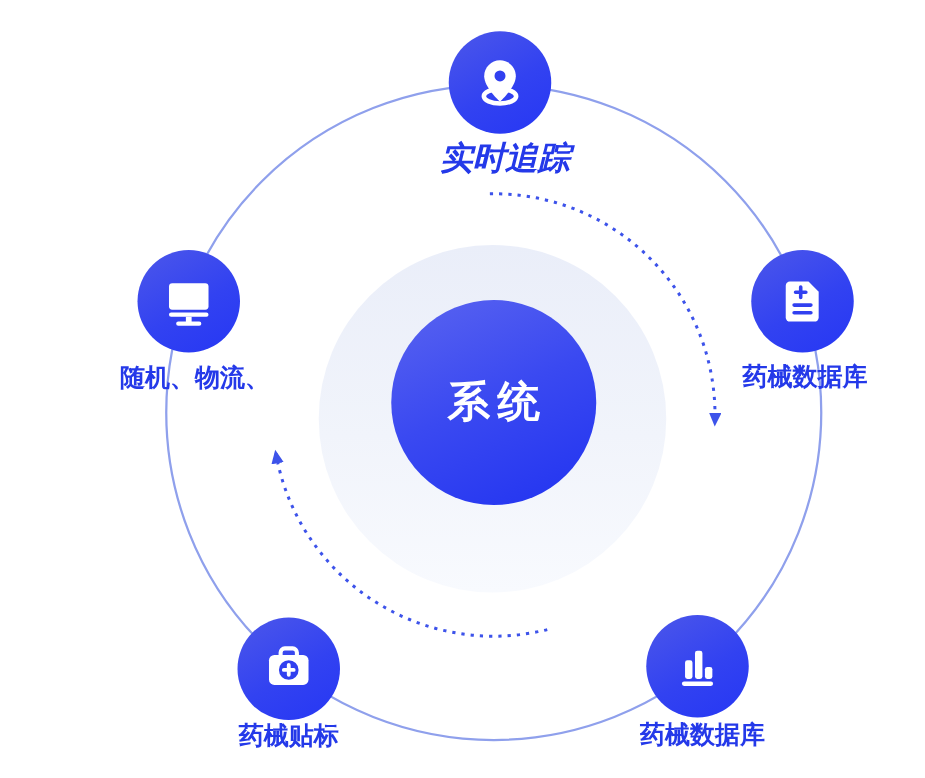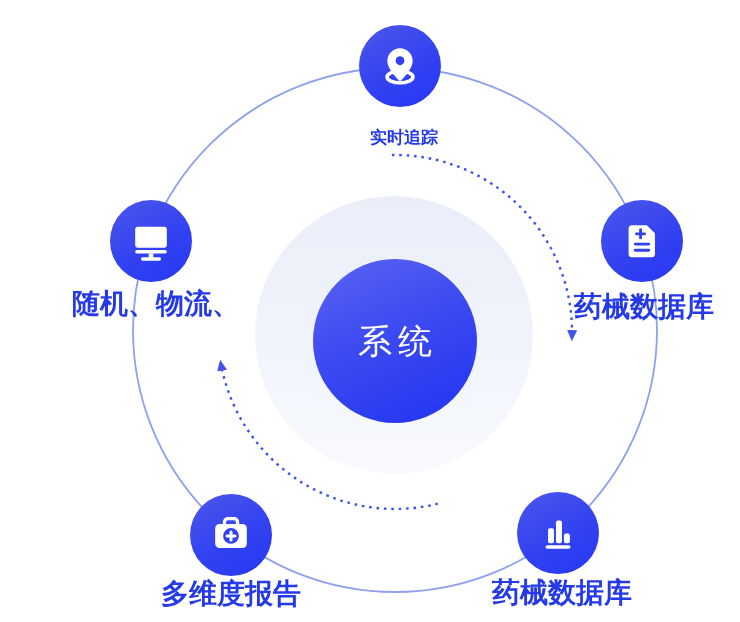--- a/index.html
+++ b/index.html
@@ -8,44 +8,44 @@
     overflow:hidden;
     font-family:"Liberation Sans","DejaVu Sans",sans-serif;
   }
   .ring-svg { position:absolute; left:0; top:0; z-index:0; }
   .halo {
     position:absolute; left:255px; top:196px; width:278px; height:278px;
     border-radius:50%; z-index:1;
     background:linear-gradient(180deg,#eaeef9 0%,#f1f4fb 55%,#f8fafe 100%);
   }
   .center-circle {
-    position:absolute; left:313px; top:259px; width:164px; height:164px;
+    position:absolute; left:313px; top:240px; width:164px; height:164px;
     border-radius:50%; z-index:2;
     background:linear-gradient(155deg,#5a64f0 0%,#3a49f1 48%,#2133f1 100%);
     color:#ffffff; display:flex; flex-direction:column;
     align-items:center; justify-content:center;
-    font-size:34px; font-weight:400; line-height:47px;
+    font-size:34px; font-weight:700; line-height:47px;
     letter-spacing:6px; text-indent:6px;
   }
   .node {
     position:absolute; width:82px; height:82px; border-radius:50%; z-index:3;
     background:linear-gradient(150deg,#4c57ea 0%,#3242f1 55%,#2637f4 100%);
     display:flex; align-items:center; justify-content:center;
   }
   .node svg { width:46px; height:46px; display:block; }
   .node-top          { left:359px; top:25px;  }
   .node-right        { left:601px; top:200px; }
   .node-bottom-right { left:517px; top:492px; }
   .node-bottom-left  { left:190px; top:494px; }
   .node-left         { left:110px; top:200px; }
   .label {
     position:absolute; transform:translateX(-50%); z-index:3;
-    color:#2439e9; font-weight:700; white-space:nowrap; font-size:28px;
+    color:#2439e9; font-weight:700; white-space:nowrap; font-size:20px;
   }
-  .label-top          { left:404px; top:126px; font-size:17px; }
+  .label-top          { left:404px; top:109px; font-size:26px;font-style:italic; }
   .label-right        { left:644px; top:288px; }
   .label-bottom-right { left:562px; top:574px; }
   .label-bottom-left  { left:231px; top:575px; }
   .label-left         { left:156px; top:289px; text-align:center; line-height:29px; }
 </style>
 </head>
 <body>
 
 <div class="stage">
 
@@ -95,21 +95,21 @@
   <div class="label label-bottom-right">药械数据库</div>
 
   <div class="node node-bottom-left">
     <svg viewBox="0 0 48 48">
       <rect x="17.2" y="7" width="13.6" height="10" rx="3.5" fill="none" stroke="#ffffff" stroke-width="3.4"></rect>
       <rect x="7.5" y="12.5" width="33" height="25" rx="4.5" fill="#ffffff"></rect>
       <circle cx="24" cy="25" r="8.2" fill="#3140f0"></circle>
       <path d="M24 20.9 v8.2 M19.9 25 h8.2" stroke="#ffffff" stroke-width="3.2" stroke-linecap="round" fill="none"></path>
     </svg>
   </div>
-  <div class="label label-bottom-left">多维度报告</div>
+  <div class="label label-bottom-left">药械贴标</div>
 
   <div class="node node-left">
     <svg viewBox="0 0 48 48">
       <rect x="7.5" y="9" width="33" height="22" rx="2.8" fill="#ffffff"></rect>
       <rect x="7.5" y="33.4" width="33" height="3.6" rx="1.8" fill="#ffffff"></rect>
       <rect x="21.6" y="37" width="4.8" height="4.8" fill="#ffffff"></rect>
       <rect x="13.5" y="40.9" width="21" height="3.6" rx="1.8" fill="#ffffff"></rect>
     </svg>
   </div>
   <div class="label label-left">

